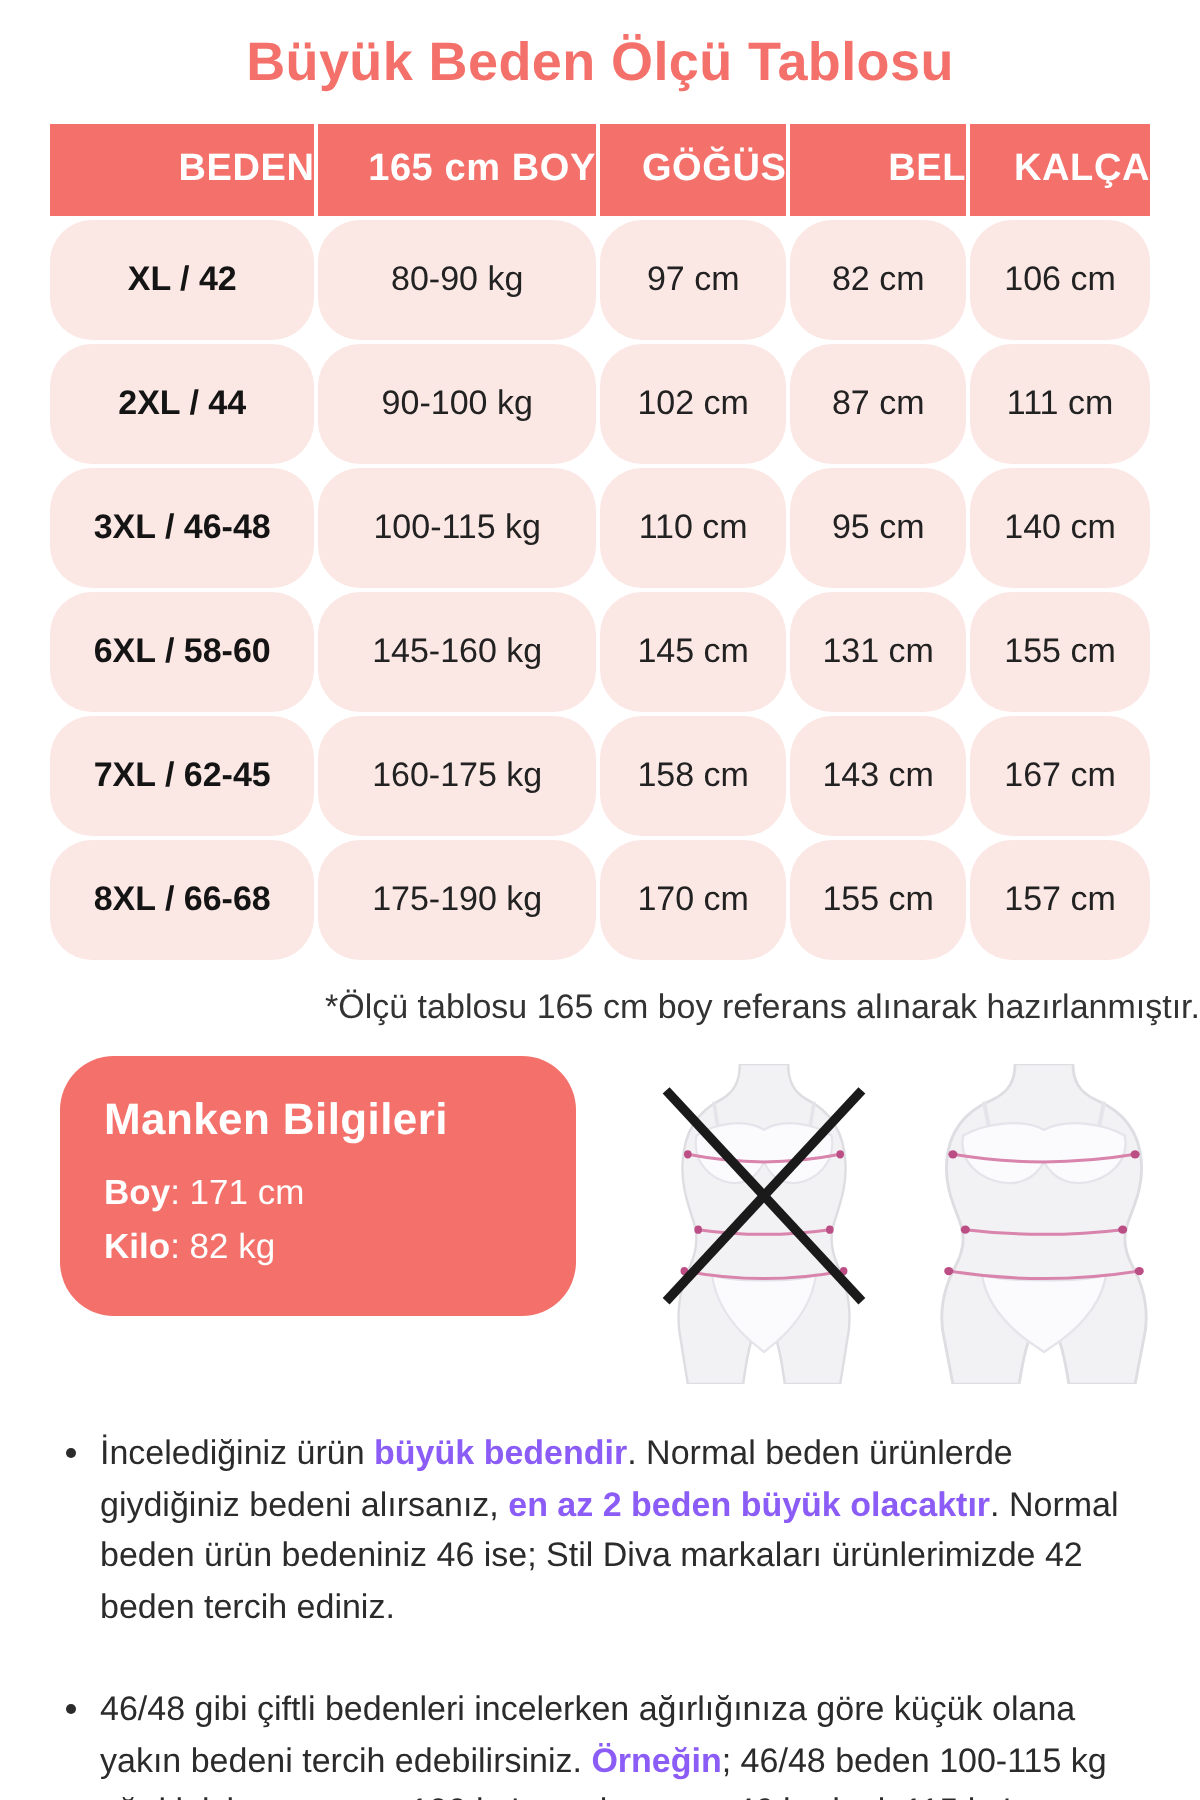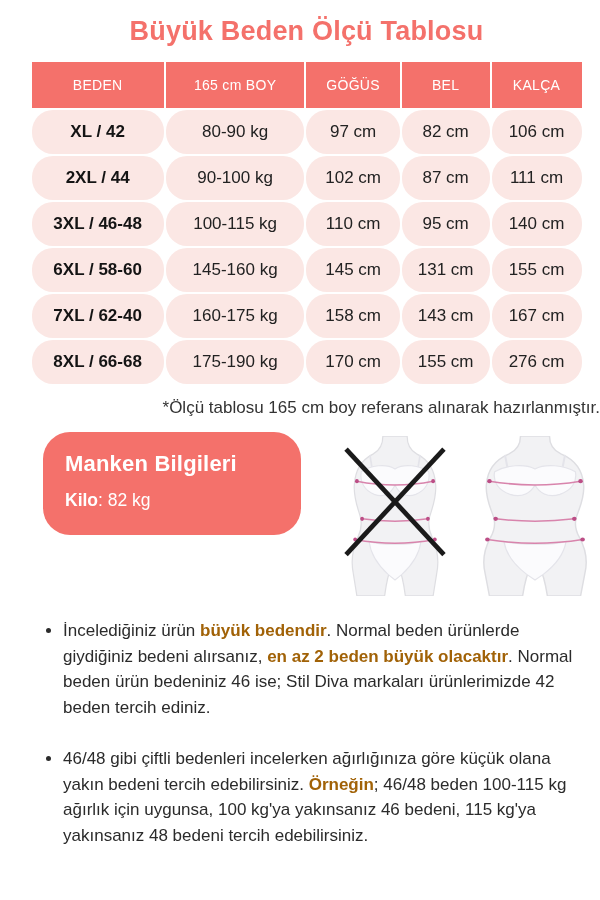--- a/index.html
+++ b/index.html
@@ -16,41 +16,41 @@
     --measure_dot:#BC4E86;
     --cross:#1A1A1A;
   }
   *{box-sizing:border-box;margin:0;padding:0;}
   html,body{background:#ffffff;}
   body{
     width:600px;height:900px;overflow:hidden;
     font-family:"Liberation Sans","DejaVu Sans",sans-serif;
     color:var(--text_dark);
   }
-  .page{width:600px;height:900px;padding-top:16px;padding-left:13px;}
+  .page{width:600px;height:900px;padding-top:16px;}
 
   .page-title{
     text-align:center;
     color:var(--accent);
     font-size:27px;font-weight:700;letter-spacing:.2px;
   }
 
   table.size-table{
     width:554px;margin:13px auto 0;
     border-collapse:separate;border-spacing:2px;
     table-layout:fixed;
   }
   table.size-table th{
     background:var(--accent);color:var(--header_text);
-    font-size:14px;font-weight:400;letter-spacing:.3px;
-    height:46px;text-align:center;
+    font-size:19px;font-weight:700;letter-spacing:.3px;
+    height:46px;text-align:right;
   }
   table.size-table td{
     background:var(--row_bg);color:var(--cell_text);
-    font-size:17px;height:44px;text-align:center;border-radius:21px;
+    font-size:17px;height:60px;text-align:center;border-radius:21px;
   }
   table.size-table td:first-child{font-weight:700;color:#141414;}
   col.c1{width:24.4%;} col.c2{width:25.6%;} col.c3{width:17.2%;}
   col.c4{width:16.2%;} col.c5{width:16.6%;}
 
   .footnote{
     margin-top:12px;text-align:right;
     font-size:17px;color:#333;font-weight:500;
   }
 
@@ -80,21 +80,21 @@
 
   ul.info-bullets{
     margin:22px 26px 0 30px;
     padding-left:20px;
     list-style:disc;
   }
   ul.info-bullets li{
     font-size:17px;line-height:25.5px;color:#2b2b2b;
     margin-bottom:26px;
   }
-  ul.info-bullets li b{color:#a16207;}
+  ul.info-bullets li b{color:#8b5cf6;}
 </style>
 </head>
 <body>
 
 <div class="page">
 
   <h1 class="page-title">Büyük Beden Ölçü Tablosu</h1>
 
   <table class="size-table">
     <colgroup>
@@ -136,43 +136,44 @@
           <td>140 cm</td>
         </tr>
         <tr>
           <td>6XL / 58-60</td>
           <td>145-160 kg</td>
           <td>145 cm</td>
           <td>131 cm</td>
           <td>155 cm</td>
         </tr>
         <tr>
-          <td>7XL / 62-40</td>
+          <td>7XL / 62-45</td>
           <td>160-175 kg</td>
           <td>158 cm</td>
           <td>143 cm</td>
           <td>167 cm</td>
         </tr>
         <tr>
           <td>8XL / 66-68</td>
           <td>175-190 kg</td>
           <td>170 cm</td>
           <td>155 cm</td>
-          <td>276 cm</td>
+          <td>157 cm</td>
         </tr>
       </tbody>
   </table>
 
   <p class="footnote">*Ölçü tablosu 165 cm boy referans alınarak hazırlanmıştır.</p>
 
   <div class="model-row">
 
     <div class="model-card">
       <h2>Manken Bilgileri</h2>
       <div>
+          <div class="model-line"><span class="lbl">Boy</span><span>: 171 cm</span></div>
           <div class="model-line"><span class="lbl">Kilo</span><span>: 82 kg</span></div>
         </div>
     </div>
 
     <div class="figures">
 
       <div class="figure-wrap">
         <svg viewBox="0 0 120 170">
           <g transform="translate(60,0) scale(0.92,1) translate(-60,0)">
             <path class="body-shape" d="M46,0 C46,9 43,15 35,19 C22,25 14,36 13,52 C12,66 17,76 20,86 C22,93 21,100 17,108 C11,120 9,134 12,147 L16,170 L48,170 C50,156 52,146 56,139 L60,135 L64,139 C68,146 70,156 72,170 L104,170 L108,147 C111,134 109,120 103,108 C99,100 98,93 100,86 C103,76 108,66 107,52 C106,36 98,25 85,19 C77,15 74,9 74,0 Z"></path>

